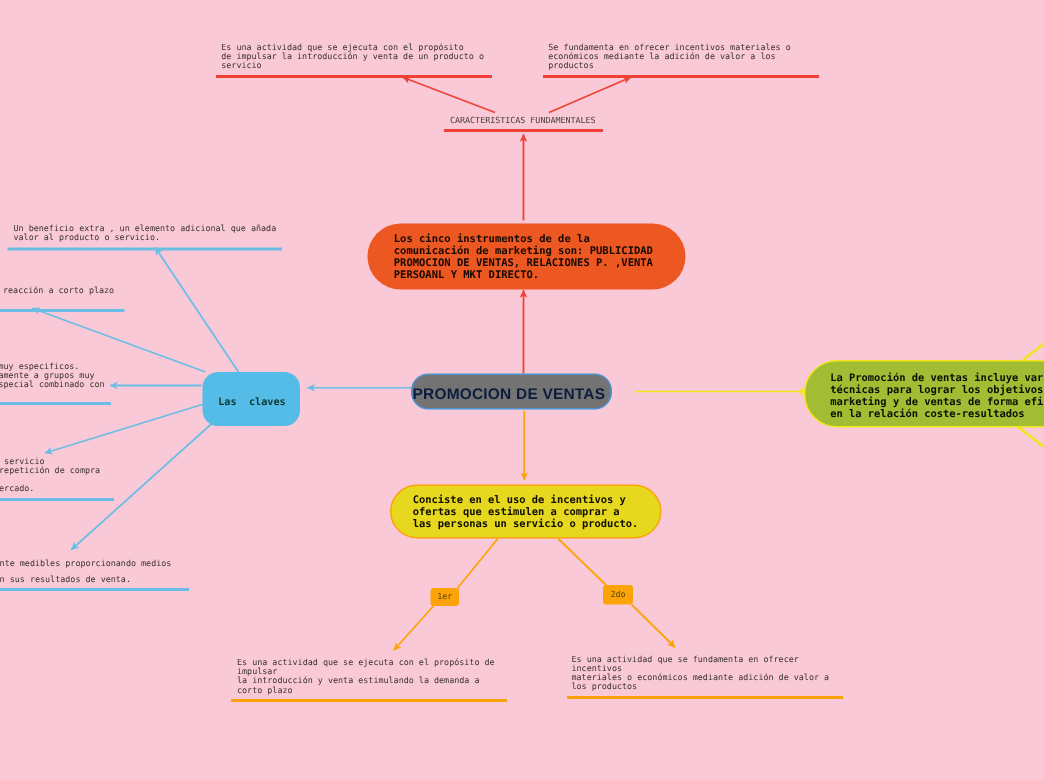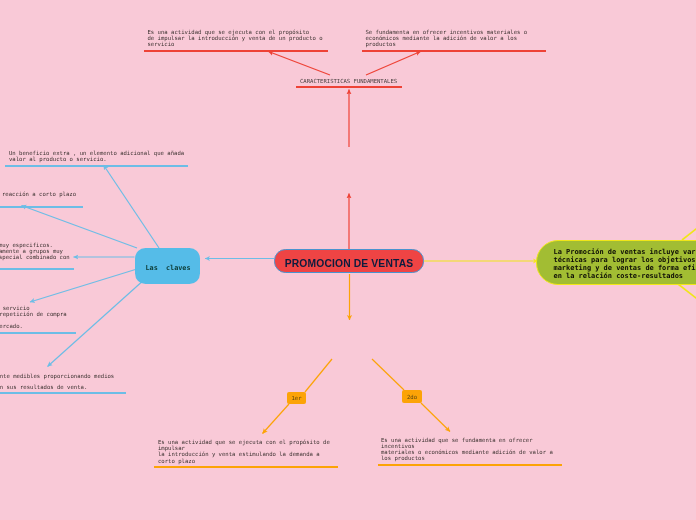--- a/index.html
+++ b/index.html
@@ -59,45 +59,56 @@
         <line x1="349.5" y1="274" x2="349.5" y2="320" stroke="#fca307" stroke-width="1.2" marker-end="url(#ahOrange)"></line>
         <line x1="332" y1="359" x2="305" y2="392" stroke="#fca307" stroke-width="1.2"></line>
         <line x1="372" y1="359" x2="404" y2="390" stroke="#fca307" stroke-width="1.2"></line>
         <line x1="289" y1="404" x2="262.5" y2="433.5" stroke="#fca307" stroke-width="1.2" marker-end="url(#ahOrange)"></line>
         <line x1="421" y1="403" x2="450" y2="431.5" stroke="#fca307" stroke-width="1.2" marker-end="url(#ahOrange)"></line>
         <line x1="154" y1="467" x2="338" y2="467" stroke="#fca307" stroke-width="2"></line>
         <line x1="378" y1="465" x2="562" y2="465" stroke="#fca307" stroke-width="2"></line>
       </g>
   </svg>
 
+  <div class="nodebox" style="left:245px;top:148.5px;width:212px;height:44px;background:#ec5722;border-radius:22px;">
+    <div class="nodetxt" style="font-size:7px;line-height:7.8px;color:#130803;padding-left:17.5px;position:relative;top:1.5px;">Los cinco instrumentos de de la
+comunicación de marketing son: PUBLICIDAD
+PROMOCION DE VENTAS, RELACIONES P. ,VENTA
+PERSOANL Y MKT DIRECTO.</div>
+  </div>
 
   <div class="note" style="left:300px;top:78px;font-size:5.6px;color:#4a4040;letter-spacing:-0.02px;">CARACTERISTICAS FUNDAMENTALES</div>
 
   <div class="note" style="left:147.5px;top:29.2px;">Es una actividad que se ejecuta con el propósito
 de impulsar la introducción y venta de un producto o
 servicio</div>
   <div class="note" style="left:365.5px;top:29.2px;">Se fundamenta en ofrecer incentivos materiales o
 económicos mediante la adición de valor a los
 productos</div>
 
-  <div class="nodebox" style="left:274px;top:249.4px;width:150px;height:24px;background:#ef4444;border:1.4px solid #4a93cf;border-radius:11.5px;justify-content:center;">
+  <div class="nodebox" style="left:274px;top:249.4px;width:134px;height:24px;background:#737373;border:1.4px solid #4a93cf;border-radius:11.5px;justify-content:flex-start;">
     <div class="nodetxt" style="font-family:'Liberation Sans',sans-serif;font-size:10.3px;color:#0d1c3e;letter-spacing:0.15px;position:relative;top:2px;">PROMOCION DE VENTAS</div>
   </div>
 
   <div class="nodebox" style="left:134.5px;top:247.5px;width:65px;height:36px;background:#55bce8;border-radius:10.5px;justify-content:center;">
     <div class="nodetxt" style="font-size:6.8px;color:#0b3a33;position:relative;top:2px;left:1px;">Las  claves</div>
   </div>
 
   <div class="nodebox" style="left:535.5px;top:240px;width:200px;height:44.5px;background:#a2bd33;border:1.5px solid #f0e618;border-radius:22px;">
     <div class="nodetxt" style="font-size:6.95px;line-height:8px;color:#0d0d06;padding-left:17px;position:relative;top:2px;">La Promoción de ventas incluye varias
 técnicas para lograr los objetivos de
 marketing y de ventas de forma eficiente
 en la relación coste-resultados</div>
   </div>
 
+  <div class="nodebox" style="left:260px;top:323px;width:181px;height:36px;background:#e5d81e;border:1.3px solid #fca307;border-radius:18px;">
+    <div class="nodetxt" style="font-size:6.95px;line-height:7.8px;color:#100c03;padding-left:14.2px;position:relative;top:1px;">Conciste en el uso de incentivos y
+ofertas que estimulen a comprar a
+las personas un servicio o producto.</div>
+  </div>
 
   <div class="badge" style="left:287px;top:391.5px;width:19px;height:12.5px;">
     <span>1er</span>
   </div>
   <div class="badge" style="left:402px;top:390px;width:20px;height:13px;">
     <span>2do</span>
   </div>
 
   <div class="note" style="left:158px;top:439px;line-height:6.2px;">Es una actividad que se ejecuta con el propósito de
 impulsar

